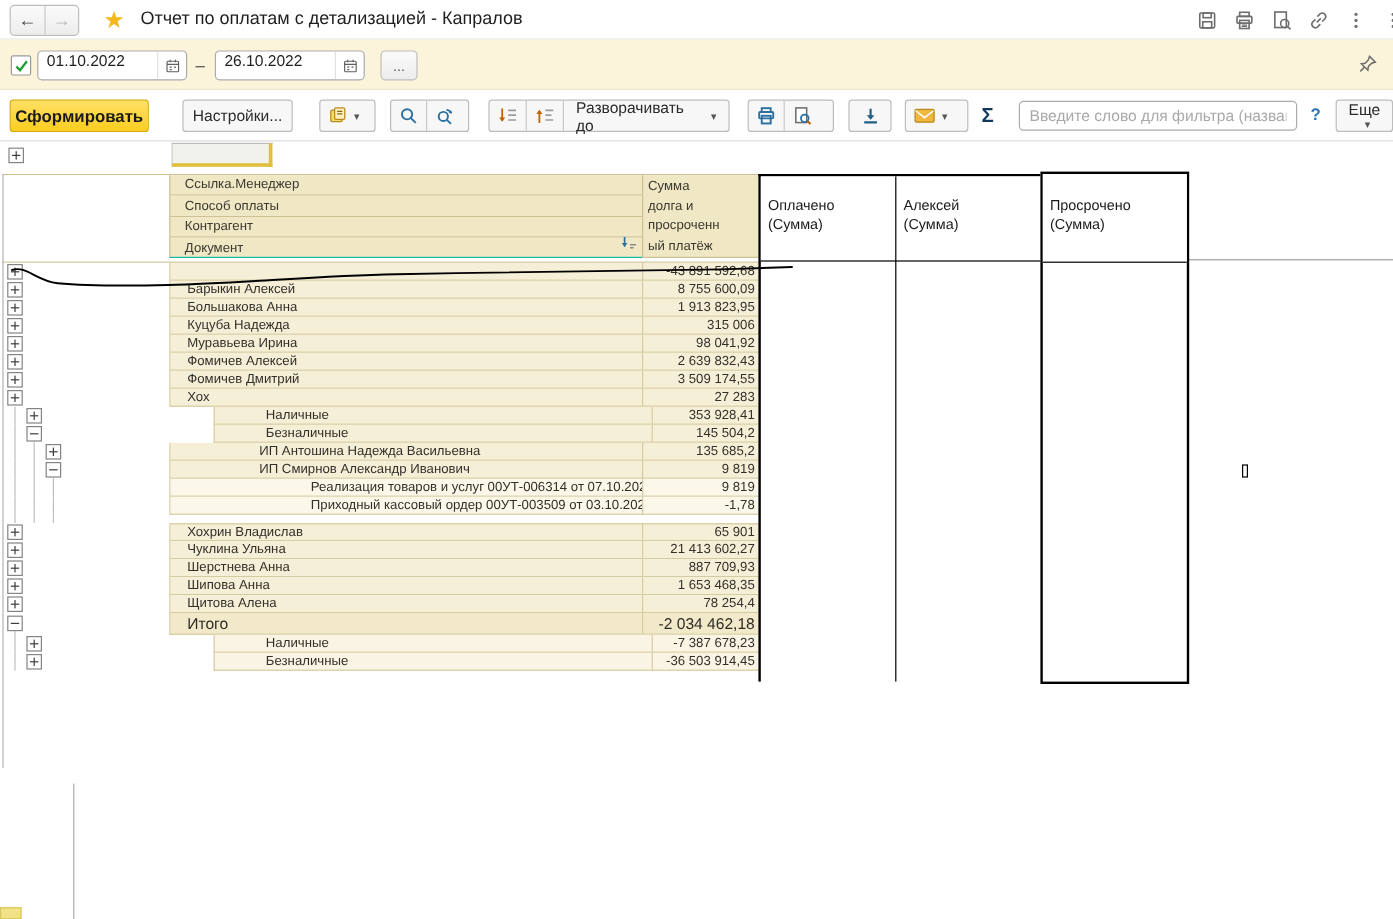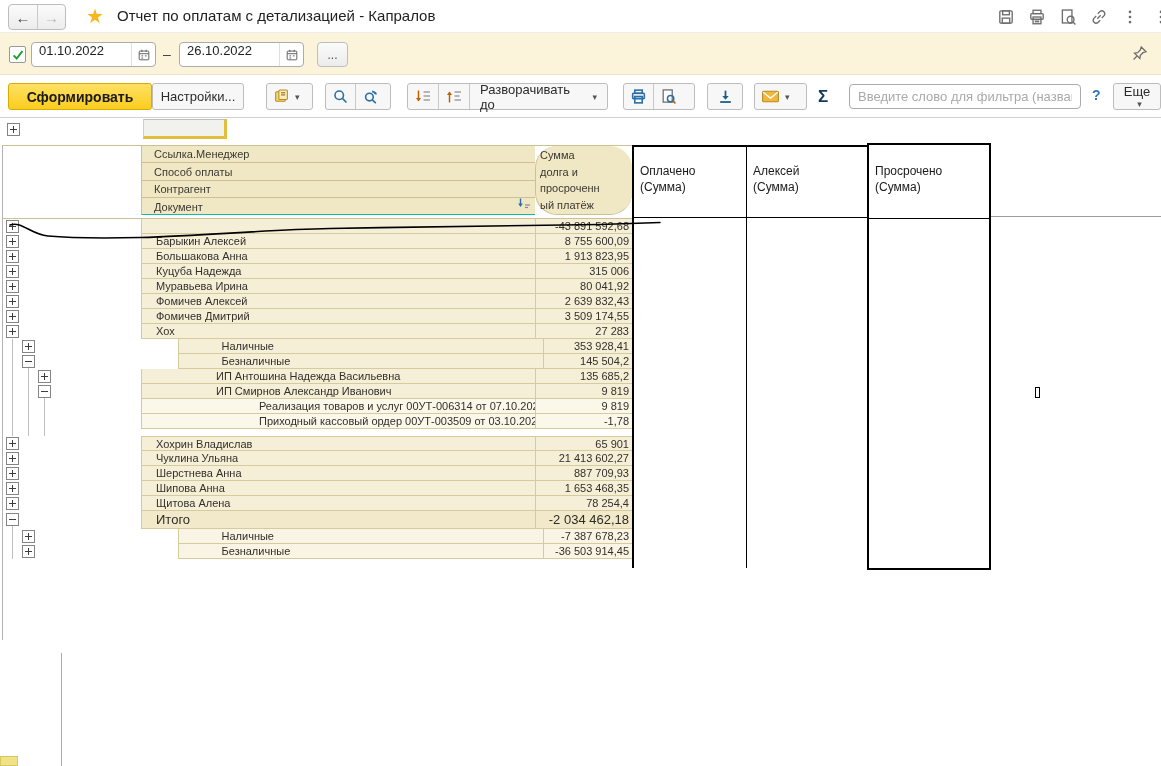--- a/index.html
+++ b/index.html
@@ -52,21 +52,21 @@
   .exp::before{content:"";position:absolute;left:2px;right:2px;top:5px;height:1px;background:#3D3D3D;}
   .exp.plus::after{content:"";position:absolute;top:2px;bottom:2px;left:5px;width:1px;background:#3D3D3D;}
   .exp-top{left:7px;top:5px;}
   .cursorcell{position:absolute;left:143px;top:1px;width:84px;height:20px;background:#F1F1EE;border-top:1px solid #BDBDBD;border-left:1px solid #CFCFCF;border-right:3px solid #E2BE3C;border-bottom:3px solid #E2BE3C;}
 
   .thead{position:absolute;left:2px;top:27px;width:630px;height:70px;display:flex;border-top:1px solid #CDC194;}
   .thead .gut{width:139px;background:#fff;}
   .thead .namecol{width:394px;display:flex;flex-direction:column;}
   .hcell{background:#F0E7C5;border-left:1px solid #CDC194;border-bottom:1px solid #CDC194;padding:1px 4px 0 12px;color:#3C3930;position:relative;display:flex;align-items:center;}
   .hcell:last-child{border-bottom:1px solid #14b8a6;}
-  .vhead{width:97px;background:#F0E7C5;border-left:1px solid #CDC194;border-bottom:1px solid #CDC194;padding:1px 2px 12px 4px;line-height:16.5px;color:#3C3930;border-radius:22px;}
+  .vhead{width:97px;background:#F0E7C5;border-left:1px solid #CDC194;border-bottom:1px solid #CDC194;padding:1px 2px 12px 4px;line-height:16.5px;color:#3C3930;}
   .vhead span{display:block;}
   .sorticon{position:absolute;right:3px;bottom:3px;}
 
   .rows{position:absolute;left:2px;top:100px;width:630px;border-top:1px solid #CDC194;}
   .row{display:flex;height:15px;position:relative;}
   .row.total{height:18px;}
   .row.sp{height:7px;}
   .gutter{width:139px;position:relative;background:#fff;}
   .cname{width:394px;border-left:1px solid #D6CB9E;border-bottom:1px solid #D6CB9E;white-space:nowrap;overflow:hidden;display:flex;align-items:center;}
   .cval{width:97px;border-left:1px solid #D6CB9E;border-bottom:1px solid #D6CB9E;text-align:right;padding-right:3px;white-space:nowrap;display:flex;align-items:center;justify-content:flex-end;}
@@ -201,21 +201,21 @@
     <div class="dotsbtn">...</div>
     <div class="pin">
       <svg width="19" height="19" viewBox="0 0 16 16">
           <path d="M9.5 2.5 L13.5 6.5 L11 7.3 L8.7 9.6 L8.3 12.2 L3.8 7.7 L6.4 7.3 L8.7 5 Z"></path>
           <line x1="3" y1="13" x2="6" y2="10"></line>
         </svg>
     </div>
   </div>
 
   <div class="toolbar">
-    <div class="tbtn yellow" style="left:8px;width:144px;">Сформировать</div>
+    <div class="tbtn yellow" style="left:8px;width:116px;">Сформировать</div>
     <div class="tbtn" style="left:152px;width:92px;">Настройки...</div>
 
     <div class="tgroup" style="left:266px;width:47px;">
       <div class="tcell">
         <svg width="17" height="17" viewBox="0 0 16 16">
             <rect x="2.5" y="3.5" width="9" height="9" rx="1" fill="#F6D975" stroke="#B98A1C" stroke-width="1"></rect>
             <rect x="5.5" y="1.8" width="8" height="9" rx="1" fill="#FCEEBE" stroke="#B98A1C" stroke-width="1"></rect>
             <line x1="7.5" y1="4.5" x2="11.5" y2="4.5" stroke="#8A6A14" stroke-width="1"></line>
             <line x1="7.5" y1="6.5" x2="11.5" y2="6.5" stroke="#8A6A14" stroke-width="1"></line>
           </svg>
@@ -370,21 +370,21 @@
             <span class="exp plus" style="left: 4px;"></span>
           </div>
           <div class="cname lv1">Куцуба Надежда</div>
           <div class="cval">315 006</div>
         </div>
         <div class="row group">
           <div class="gutter">
             <span class="exp plus" style="left: 4px;"></span>
           </div>
           <div class="cname lv1">Муравьева Ирина</div>
-          <div class="cval">80 041,92</div>
+          <div class="cval">98 041,92</div>
         </div>
         <div class="row group">
           <div class="gutter">
             <span class="exp plus" style="left: 4px;"></span>
           </div>
           <div class="cname lv1">Фомичев Алексей</div>
           <div class="cval">2 639 832,43</div>
         </div>
         <div class="row group">
           <div class="gutter">

